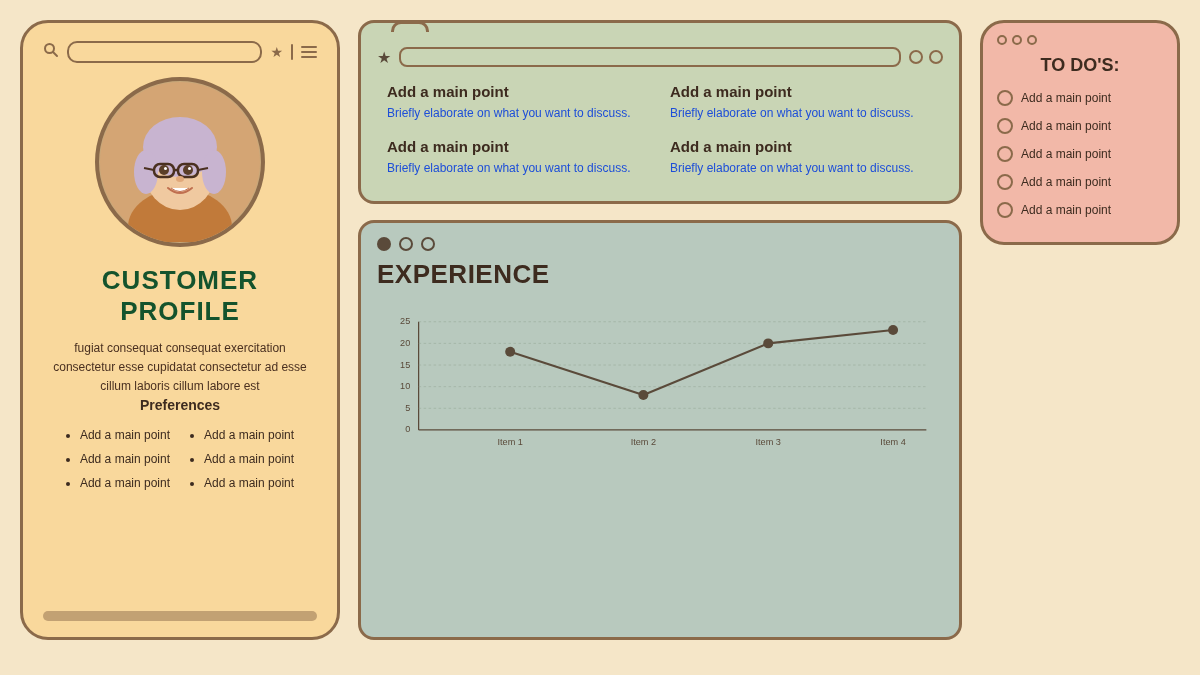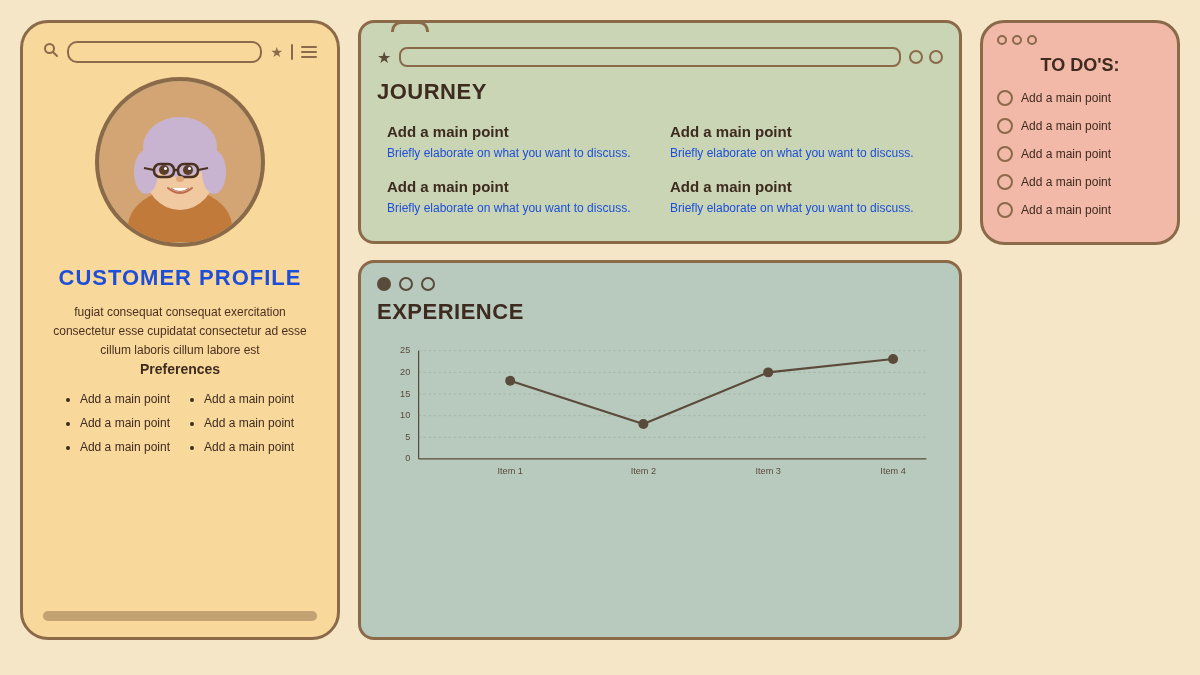--- a/index.html
+++ b/index.html
@@ -91,23 +91,23 @@
       align-items: center;
       justify-content: center;
     }
 
     .profile-avatar-wrap svg {
       width: 160px;
       height: 160px;
     }
 
     .profile-title {
-      font-size: 22px;
+      font-size: 26px;
       font-weight: 900;
-      color: #1d4ed8;
+      color: #14532d;
       text-transform: uppercase;
       letter-spacing: 1px;
       margin-bottom: 12px;
       text-align: center;
     }
 
     .profile-description {
       font-size: 12px;
       color: #4a3020;
       text-align: center;
@@ -270,26 +270,26 @@
 
     .dot-empty {
       width: 14px;
       height: 14px;
       border-radius: 50%;
       border: 2px solid #5a4a3a;
       background: transparent;
     }
 
     .exp-title {
-      font-size: 22px;
+      font-size: 26px;
       font-weight: 900;
       color: #3d2b1f;
       text-transform: uppercase;
       letter-spacing: 0.5px;
-      margin-bottom: 4px;
+      margin-bottom: 10px;
     }
 
     .chart-area {
       width: 100%;
       height: 160px;
     }
 
     
     .todo-panel {
       width: 200px;
@@ -438,21 +438,20 @@
     <div class="journey-panel">
       <div class="journey-tab"></div>
       <div class="journey-header">
         <span class="journey-star">★</span>
         <div class="journey-url-bar"></div>
         <div class="journey-circles">
           <div class="circle-btn"></div>
           <div class="circle-btn"></div>
         </div>
       </div>
-      <div class="journey-title">JOURNEY</div>
       <div class="journey-grid">
         <div class="journey-item">
           <div class="journey-item-title">Add a main point</div>
           <div class="journey-item-desc">Briefly elaborate on what you want to discuss.</div>
         </div>
         <div class="journey-item">
           <div class="journey-item-title">Add a main point</div>
           <div class="journey-item-desc">Briefly elaborate on what you want to discuss.</div>
         </div>
         <div class="journey-item">

